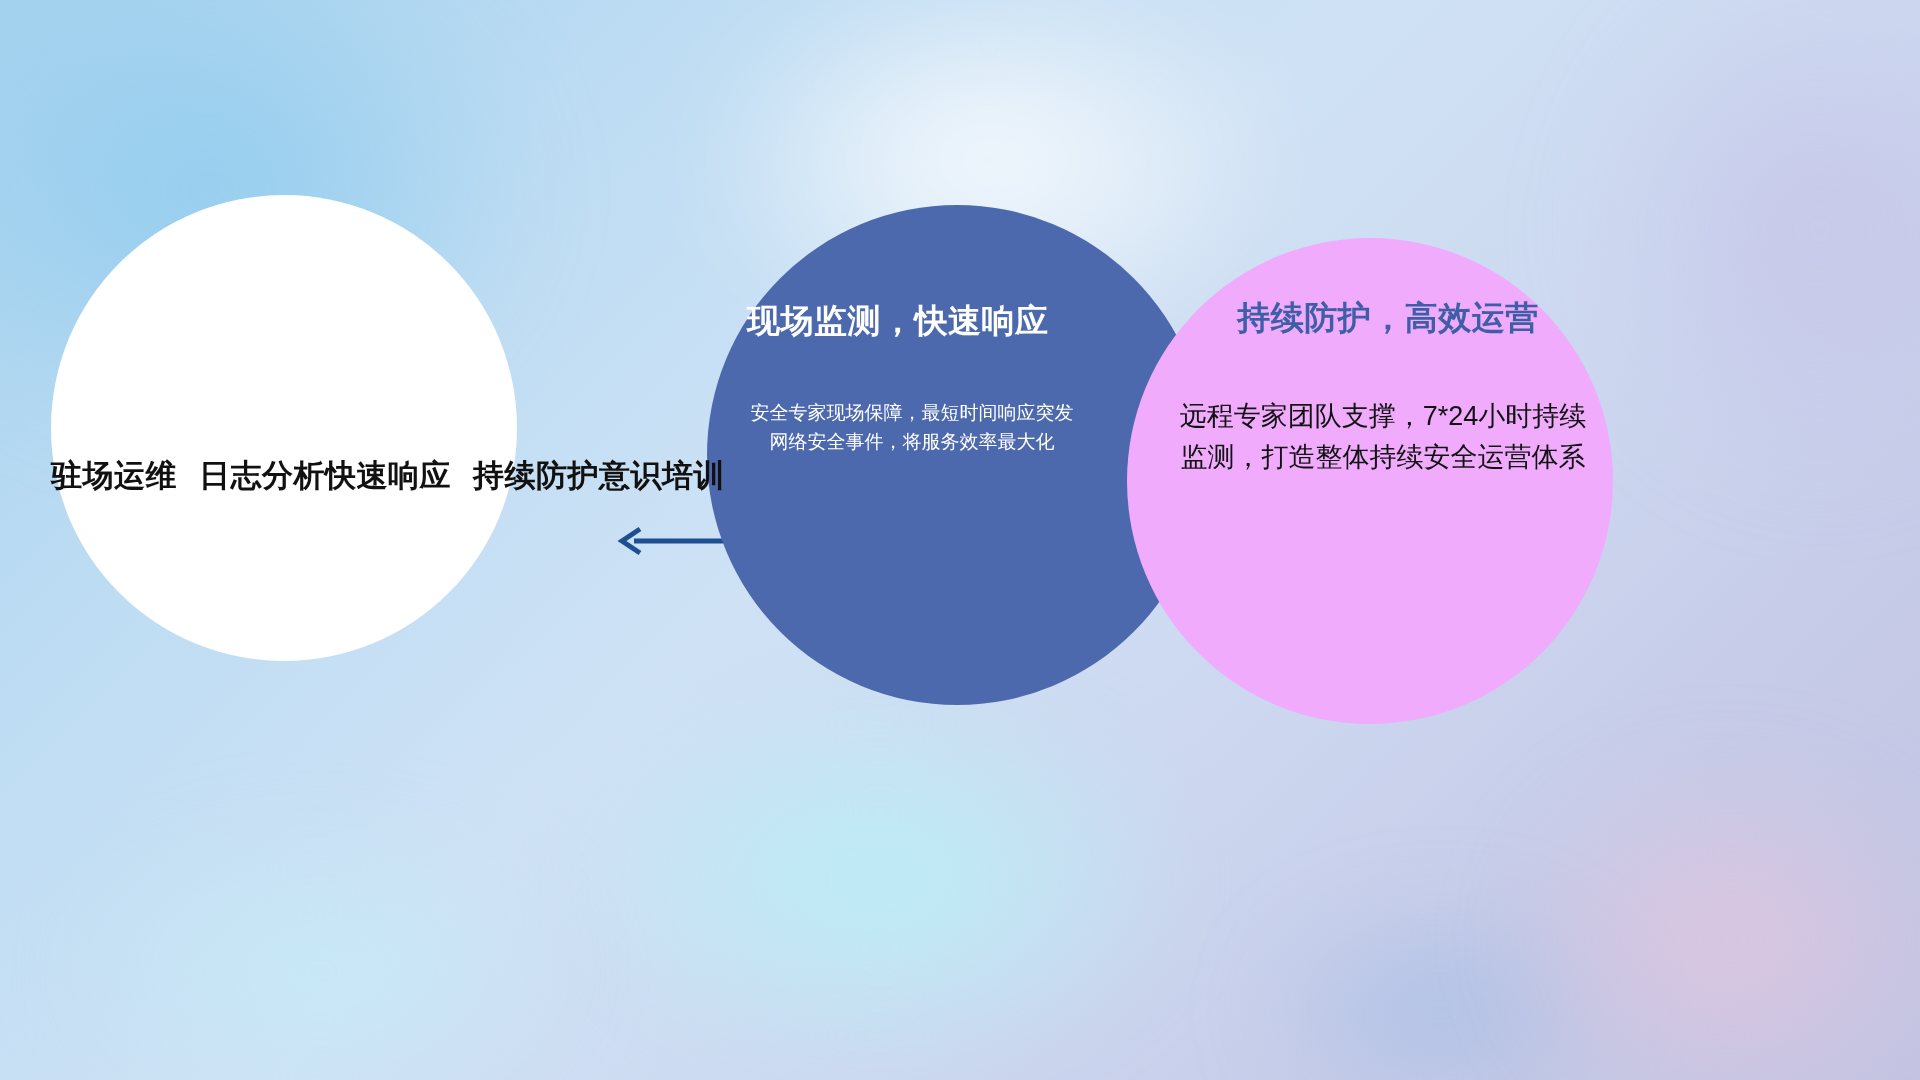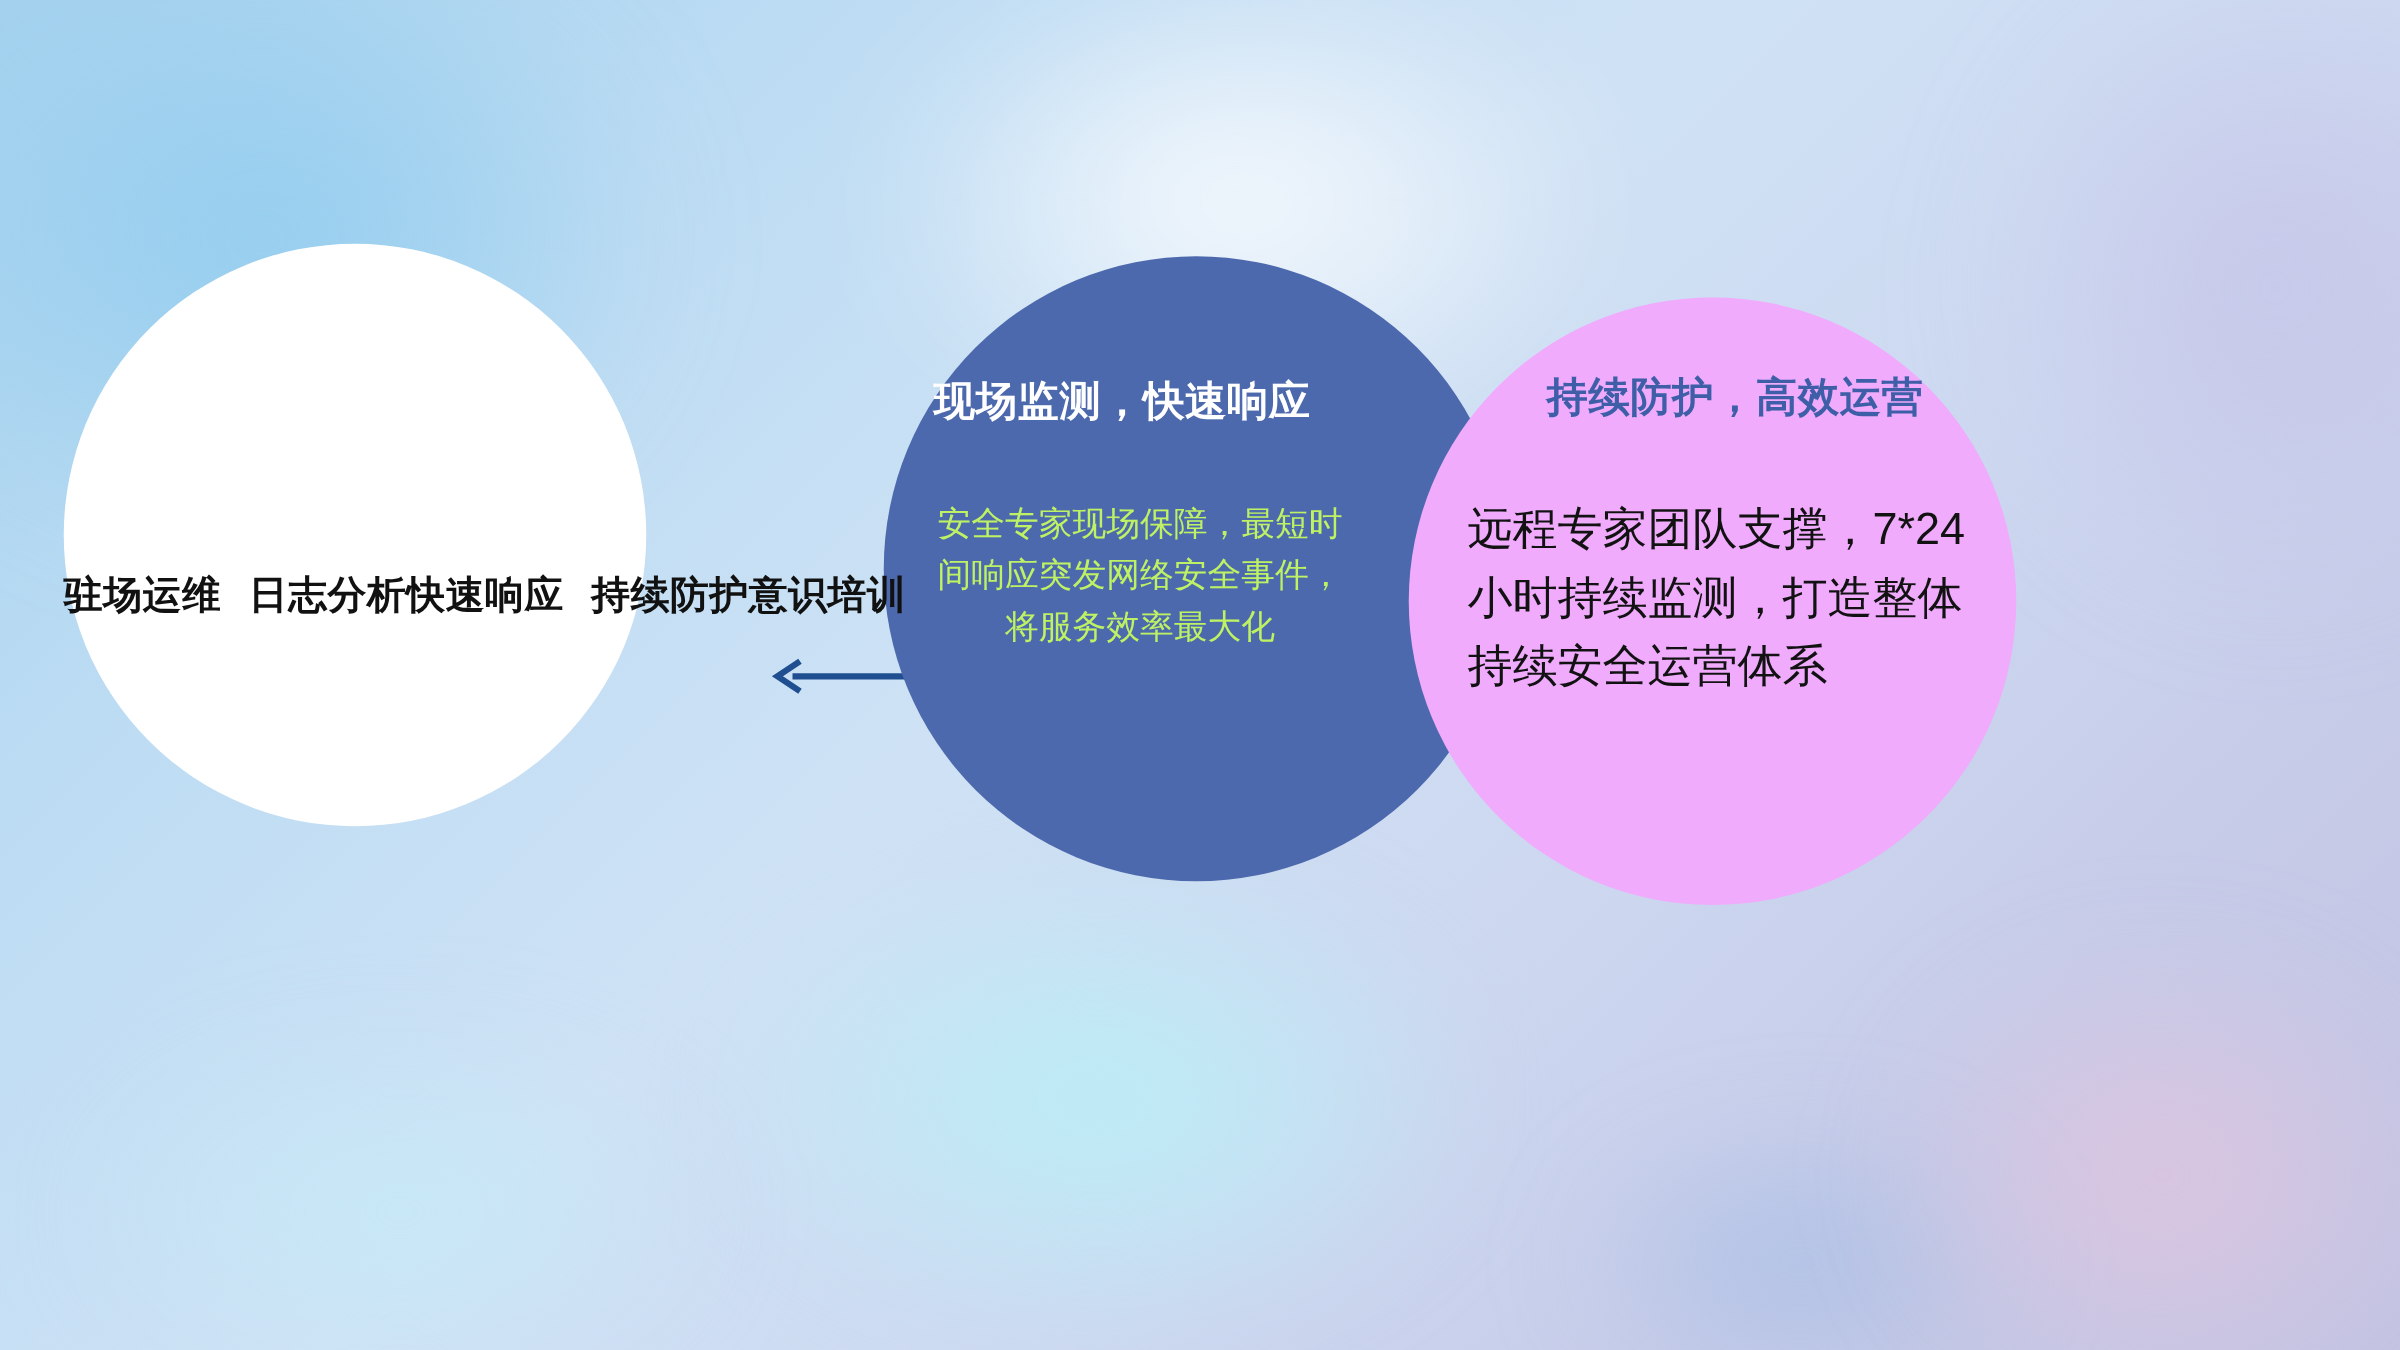--- a/index.html
+++ b/index.html
@@ -89,37 +89,37 @@
     position:absolute;left:0;top:0;width:500px;height:500px;
     display:flex;flex-direction:column;
     padding-top:98px;box-sizing:border-box;
   }
   .center-title{
     color:#ffffff;font-weight:bold;font-size:33px;line-height:1.1;
     white-space:nowrap;letter-spacing:0.5px;
     margin-left:40px;
   }
   .center-body{
-    margin-top:60px;color:#bef264;font-size:27px;line-height:1.52;
+    margin-top:60px;color:#ffffff;font-size:19px;line-height:1.52;
     text-align:center;width:330px;margin-left:40px;
   }
 
   
   .right-inner{
     position:absolute;left:0;top:0;width:486px;height:486px;
     display:flex;flex-direction:column;align-items:center;
     padding-top:62px;box-sizing:border-box;
   }
   .right-title{
     color:#3e5fa8;font-weight:bold;font-size:33px;line-height:1.1;
     white-space:nowrap;letter-spacing:0.5px;margin-left:36px;
   }
   .right-body{
-    margin-top:60px;color:#121212;font-size:36px;line-height:1.52;
-    text-align:left;width:418px;margin-left:26px;
+    margin-top:60px;color:#121212;font-size:27px;line-height:1.52;
+    text-align:center;width:418px;margin-left:26px;
   }
 
   
   .arrow{position:absolute;left:610px;top:525px;width:260px;height:32px;}
 </style>
 </head>
 <body>
 
 <div id="stage">
 

